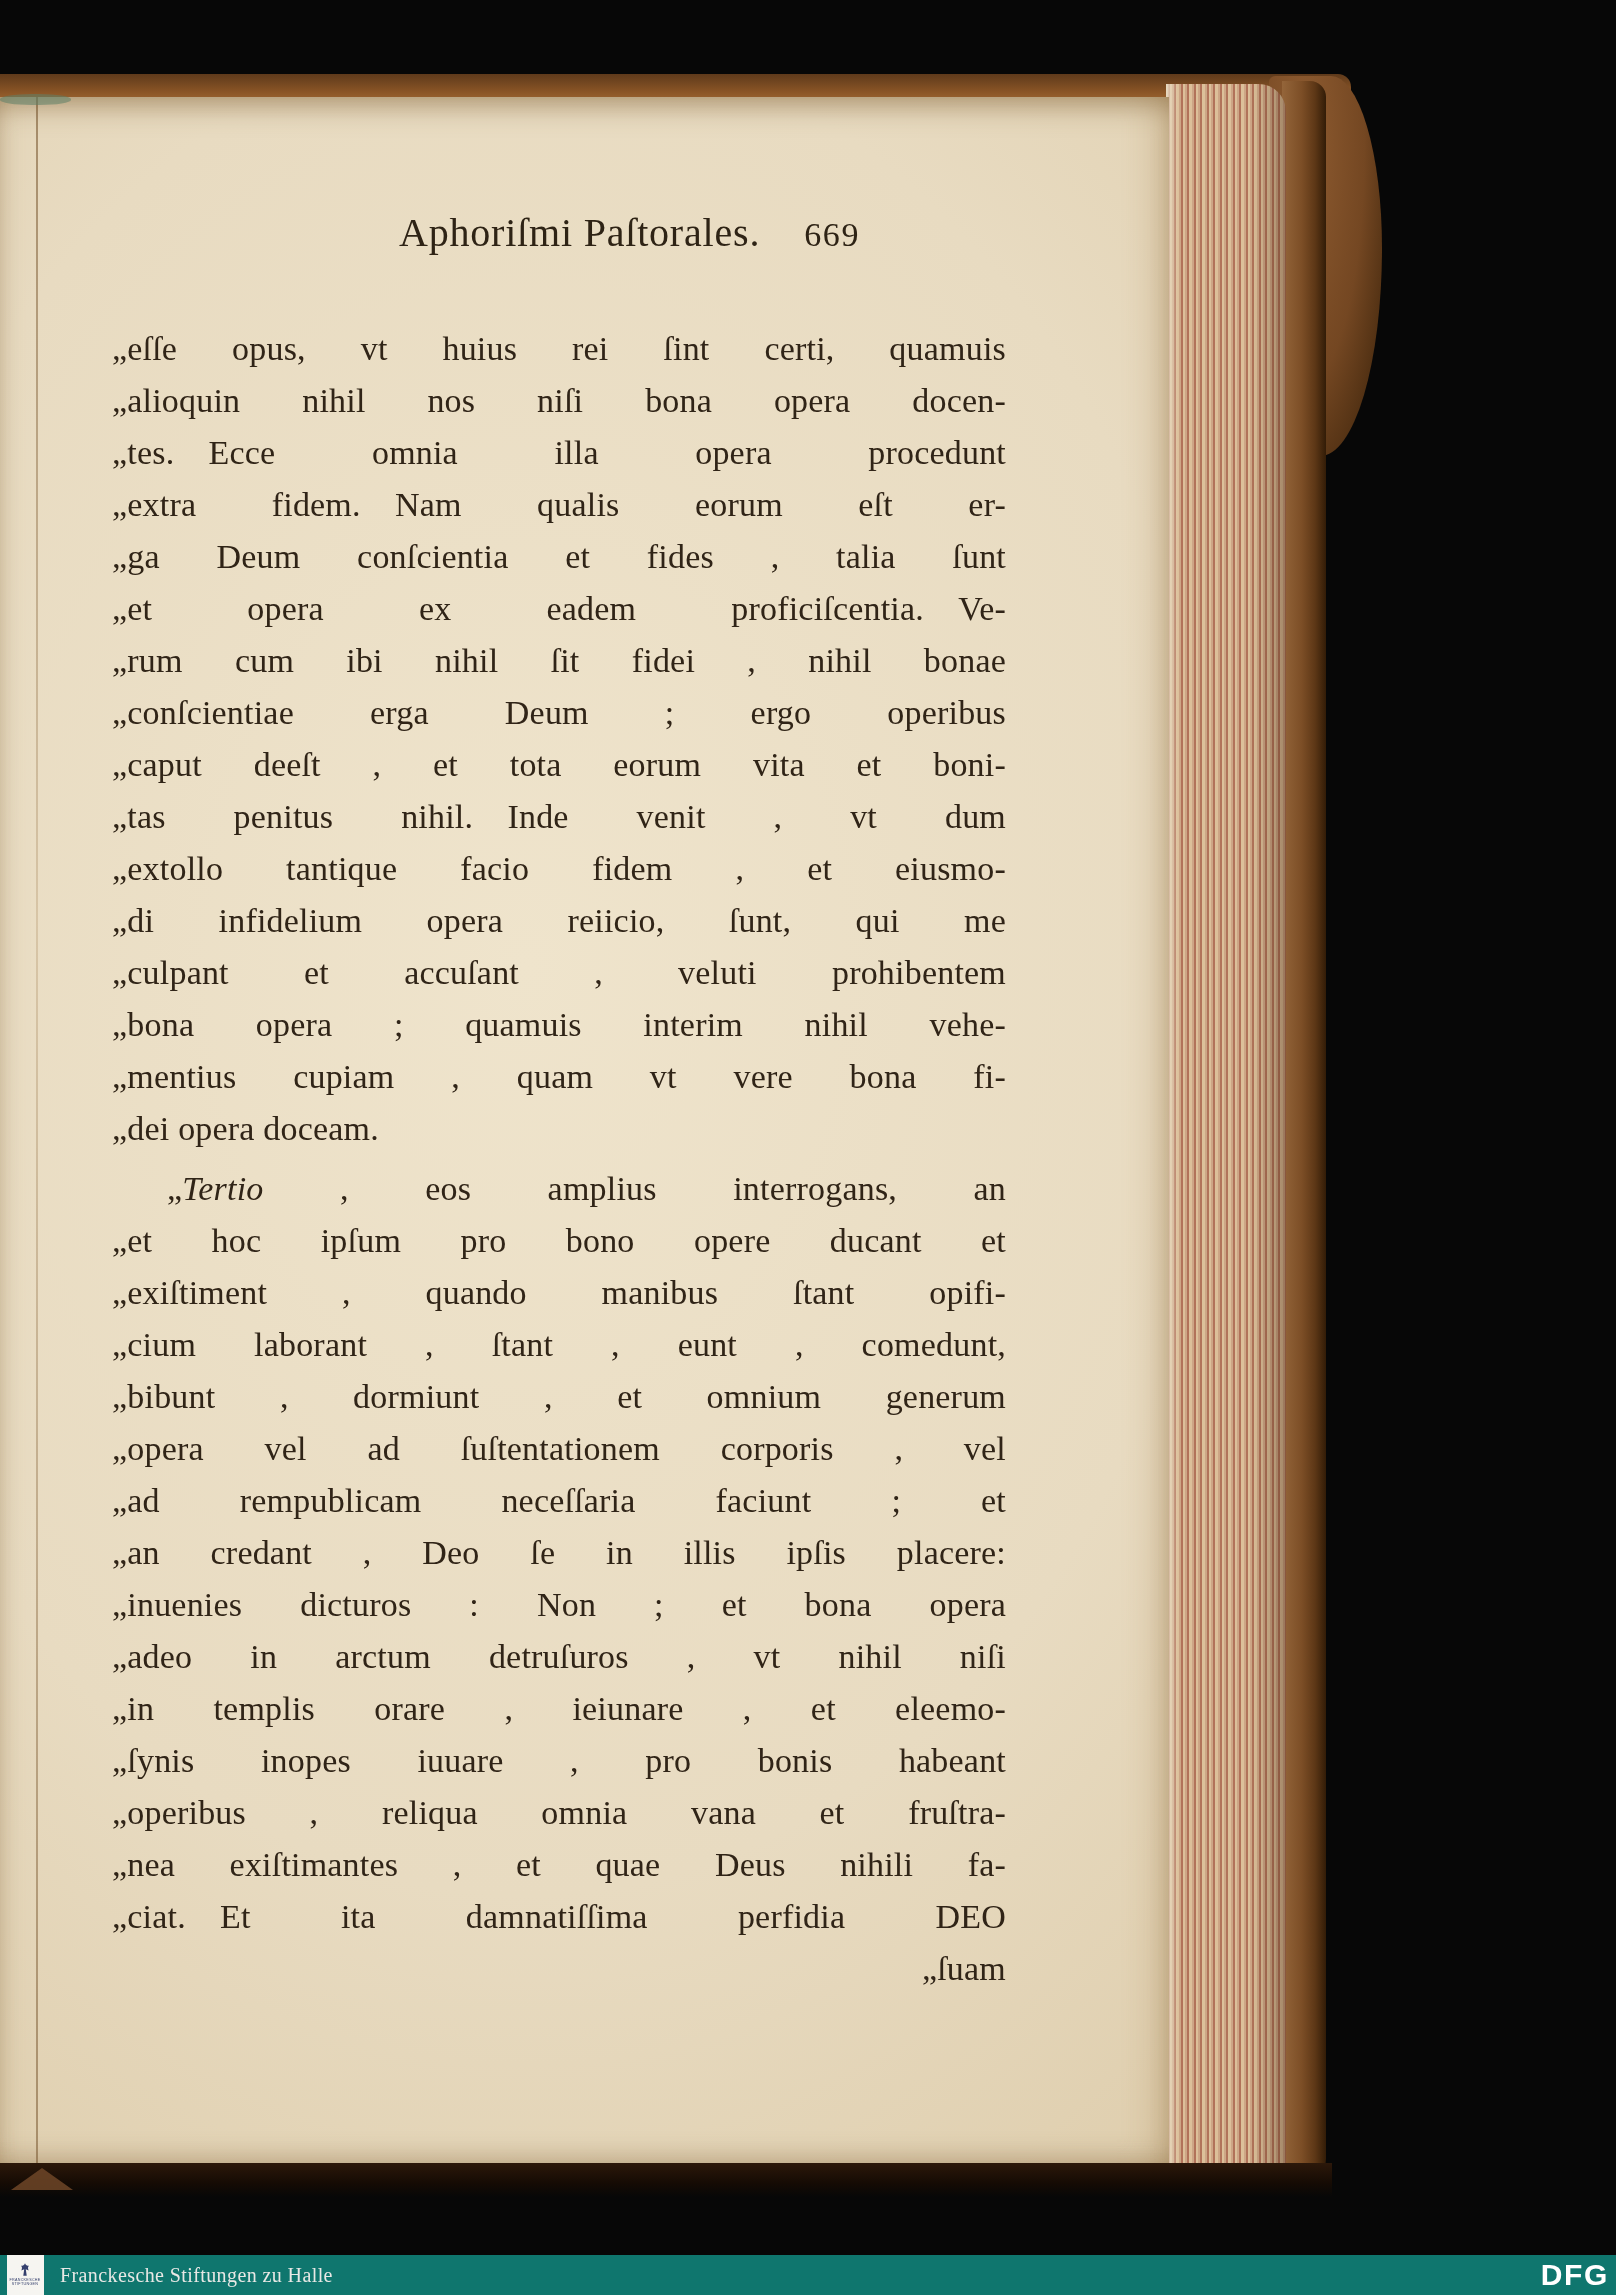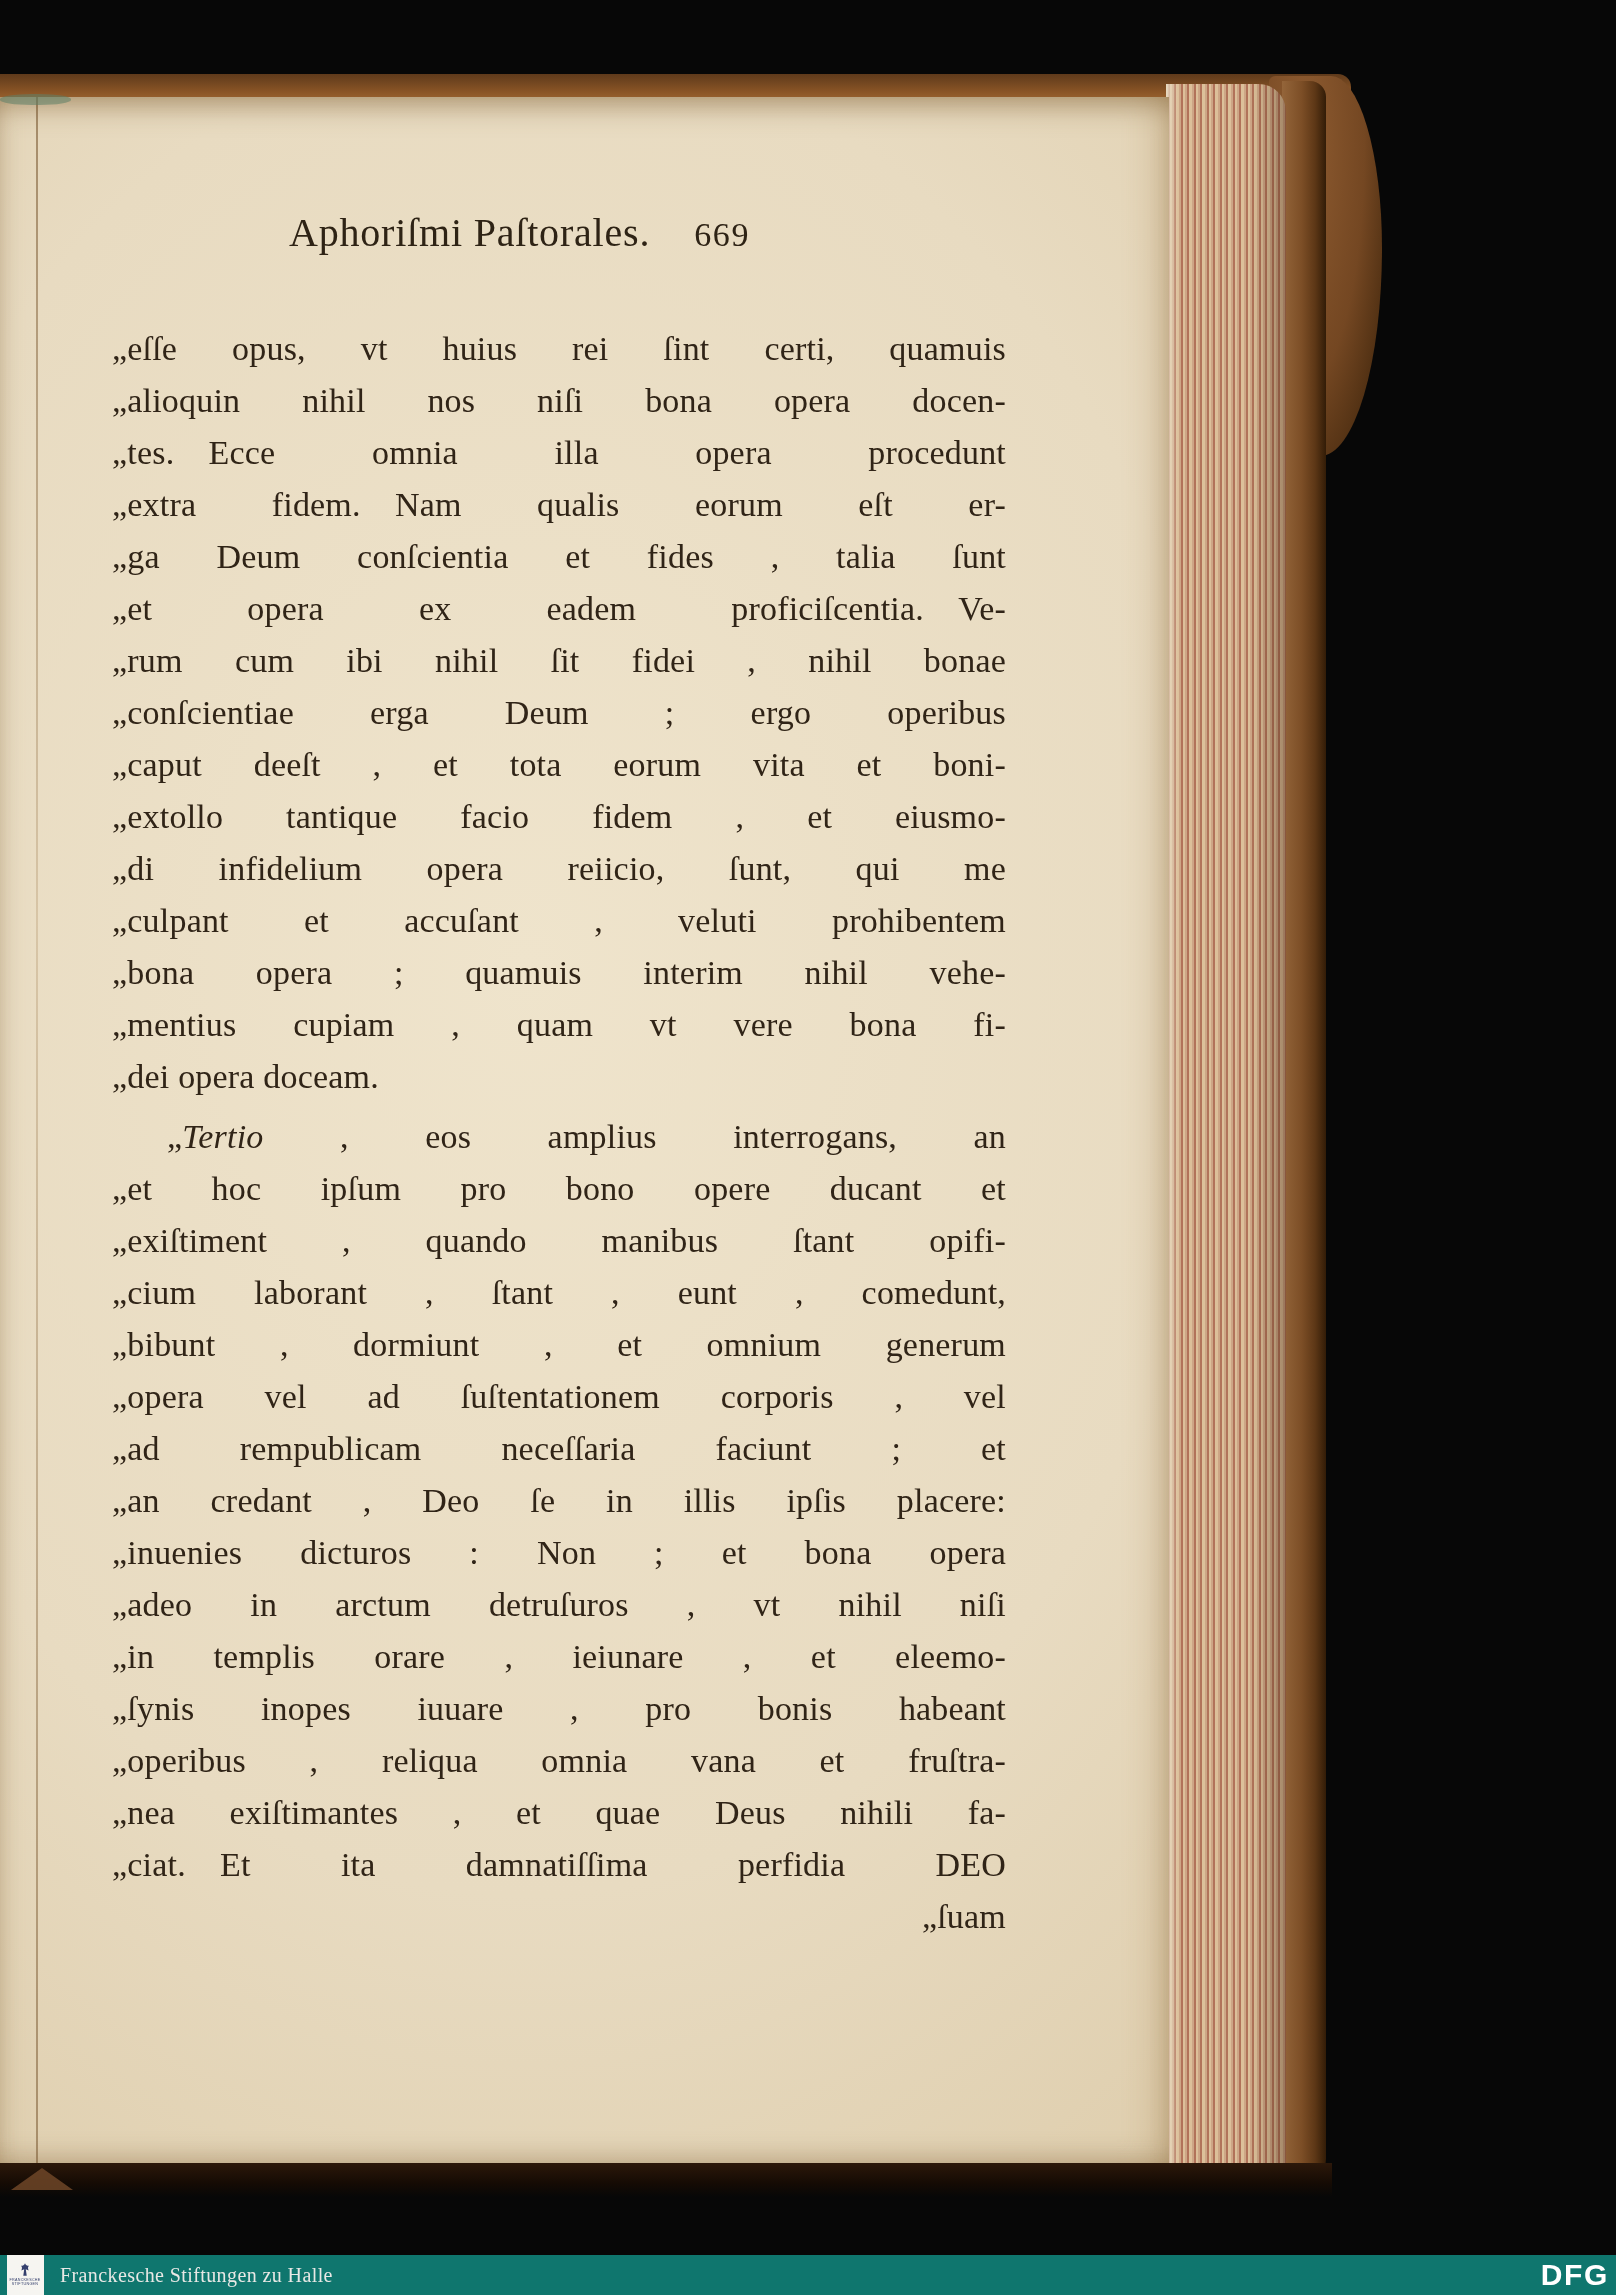--- a/index.html
+++ b/index.html
@@ -34,21 +34,21 @@
   .green-mark{position:absolute;left:0;top:94px;width:71px;height:11.3px;background:#5d8068;
     opacity:.55;border-radius:45%;}
   .bottom-strip{position:absolute;left:0;top:2163px;width:1332px;height:34px;
     background:linear-gradient(180deg,#2c180a 0%,#150b04 60%,#070707 100%);}
   .corner-tri{position:absolute;left:11.3px;top:2168px;width:0;height:0;
     border-left:31px solid transparent;border-right:31px solid transparent;
     border-bottom:22.6px solid #6f4628;opacity:.85;}
 
   
   .header{position:absolute;left:289px;top:209px;width:681px;display:flex;
-    justify-content:flex-start;align-items:baseline;color:#2e2315;gap:44px;}
+    justify-content:center;align-items:baseline;color:#2e2315;gap:44px;}
   .header .title{font-size:40px;letter-spacing:0.8px;}
   .header .pagenum{font-size:34px;letter-spacing:1.6px;}
 
   .text-block{position:absolute;left:112px;top:323px;width:894px;
     font-size:34px;color:#302417;}
   .line{height:52px;line-height:52px;text-align:justify;text-align-last:justify;
     letter-spacing:0.2px;}
   .line.noj{text-align-last:left;}
   .line.right{text-align-last:right;}
   .line.indent{padding-left:55px;margin-top:8px;}
@@ -92,20 +92,21 @@
   <div class="text-block">
       <div class="line"><span>„eſſe opus, vt huius rei ſint certi, quamuis</span></div>
       <div class="line"><span>„alioquin nihil nos niſi bona opera docen-</span></div>
       <div class="line"><span>„tes. Ecce omnia illa opera procedunt</span></div>
       <div class="line"><span>„extra fidem. Nam qualis eorum eſt er-</span></div>
       <div class="line"><span>„ga Deum conſcientia et fides , talia ſunt</span></div>
       <div class="line"><span>„et opera ex eadem proficiſcentia. Ve-</span></div>
       <div class="line"><span>„rum cum ibi nihil ſit fidei , nihil bonae</span></div>
       <div class="line"><span>„conſcientiae erga Deum ; ergo operibus</span></div>
       <div class="line"><span>„caput deeſt , et tota eorum vita et boni-</span></div>
+      <div class="line"><span>„tas penitus nihil. Inde venit , vt dum</span></div>
       <div class="line"><span>„extollo tantique facio fidem , et eiusmo-</span></div>
       <div class="line"><span>„di infidelium opera reiicio, ſunt, qui me</span></div>
       <div class="line"><span>„culpant et accuſant , veluti prohibentem</span></div>
       <div class="line"><span>„bona opera ; quamuis interim nihil vehe-</span></div>
       <div class="line"><span>„mentius cupiam , quam vt vere bona fi-</span></div>
       <div class="line noj"><span>„dei opera doceam.</span></div>
       <div class="line indent"><span>„</span><span class="it">Tertio</span><span> , eos amplius interrogans, an</span></div>
       <div class="line"><span>„et hoc ipſum pro bono opere ducant et</span></div>
       <div class="line"><span>„exiſtiment , quando manibus ſtant opifi-</span></div>
       <div class="line"><span>„cium laborant , ſtant , eunt , comedunt,</span></div>

